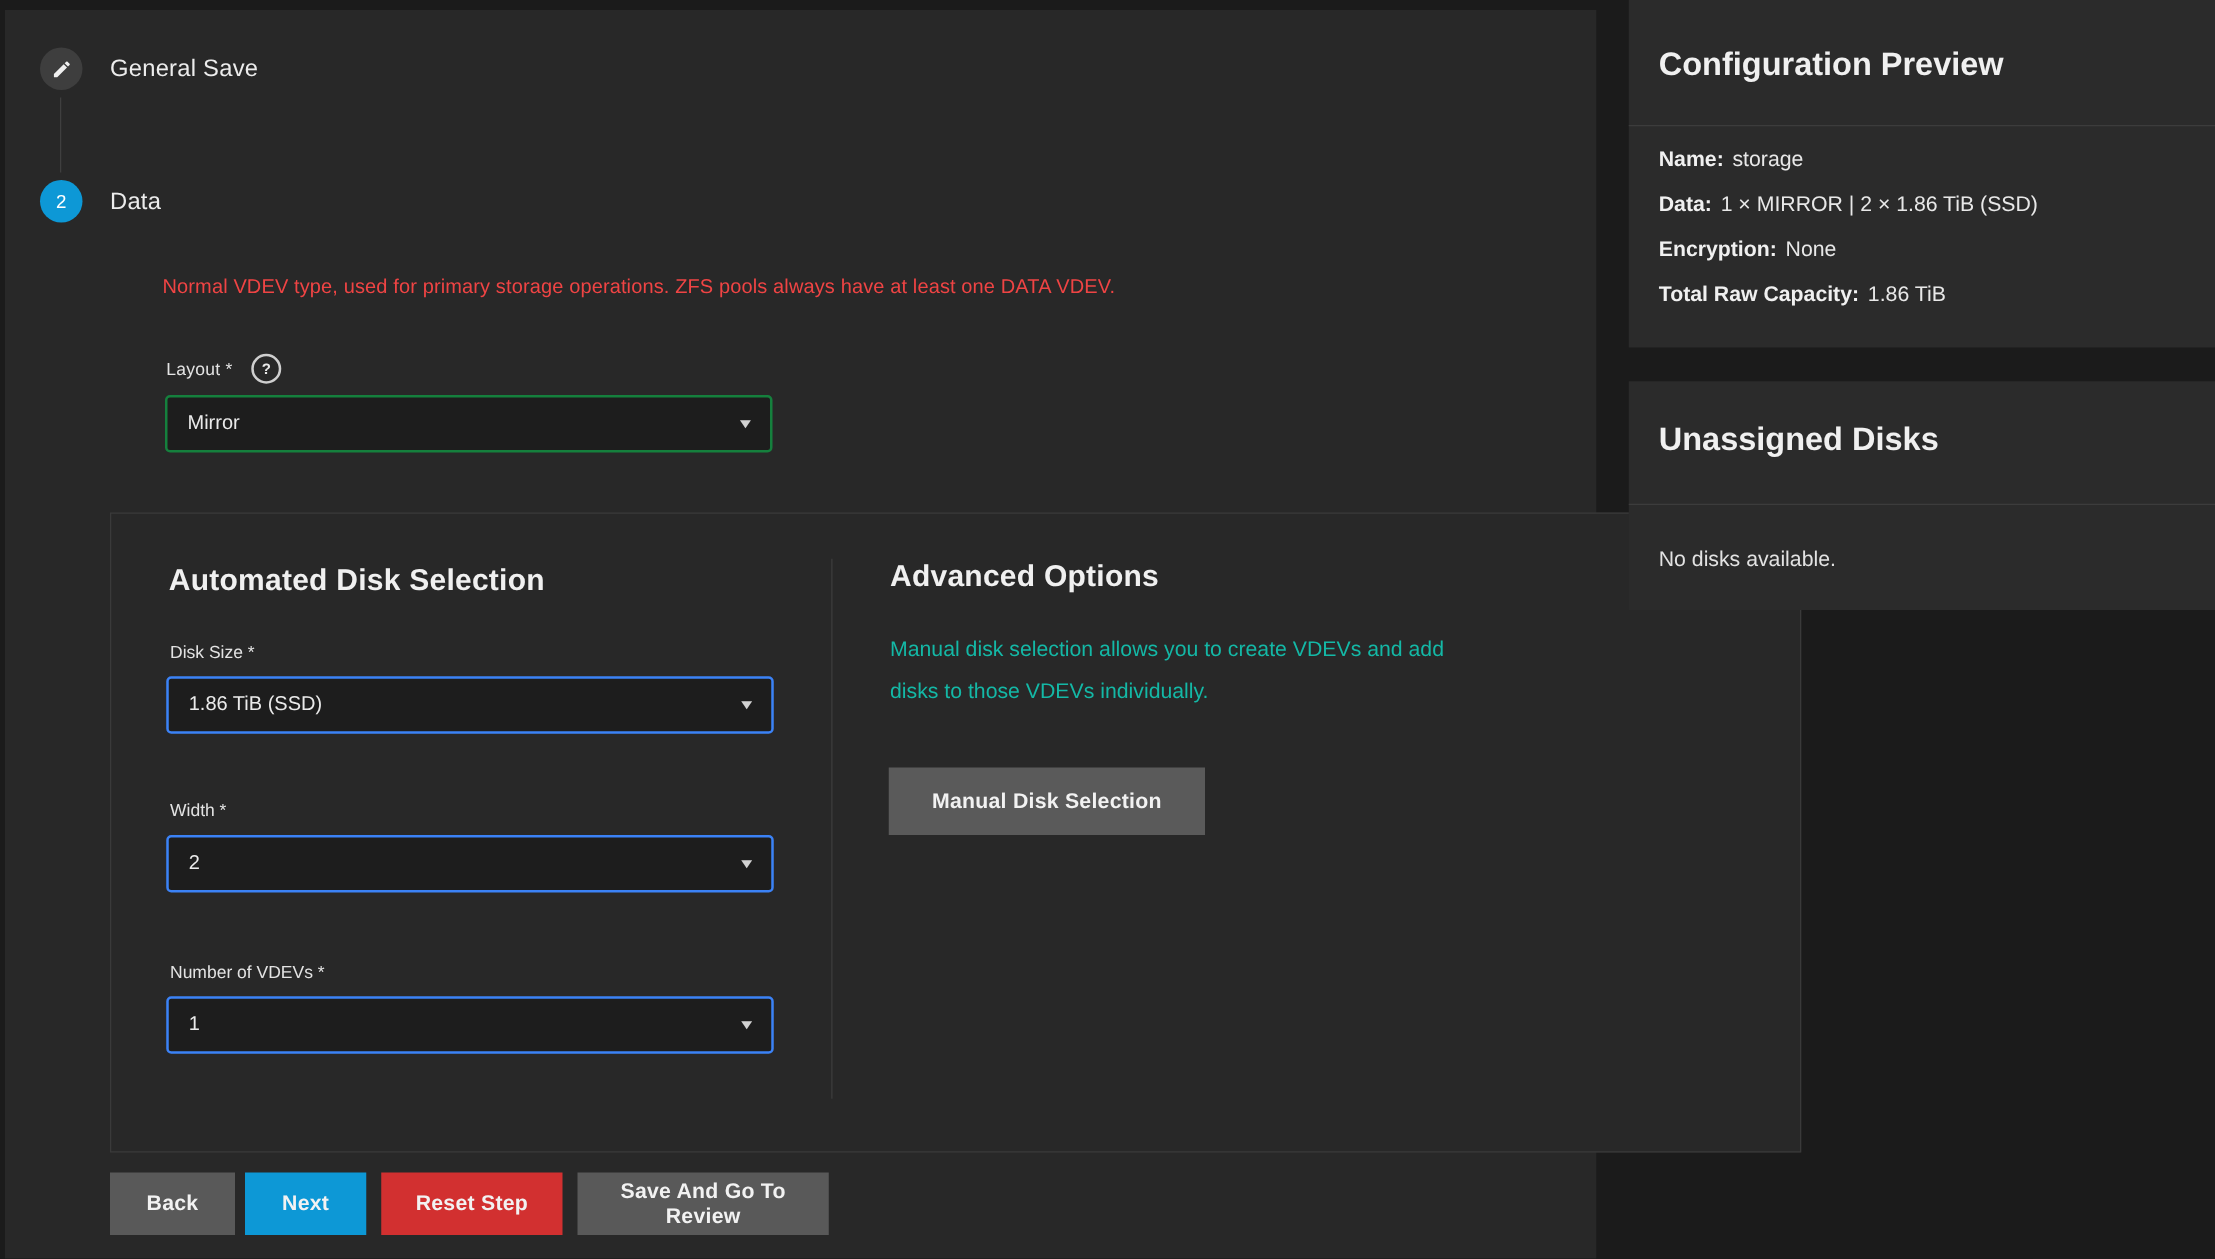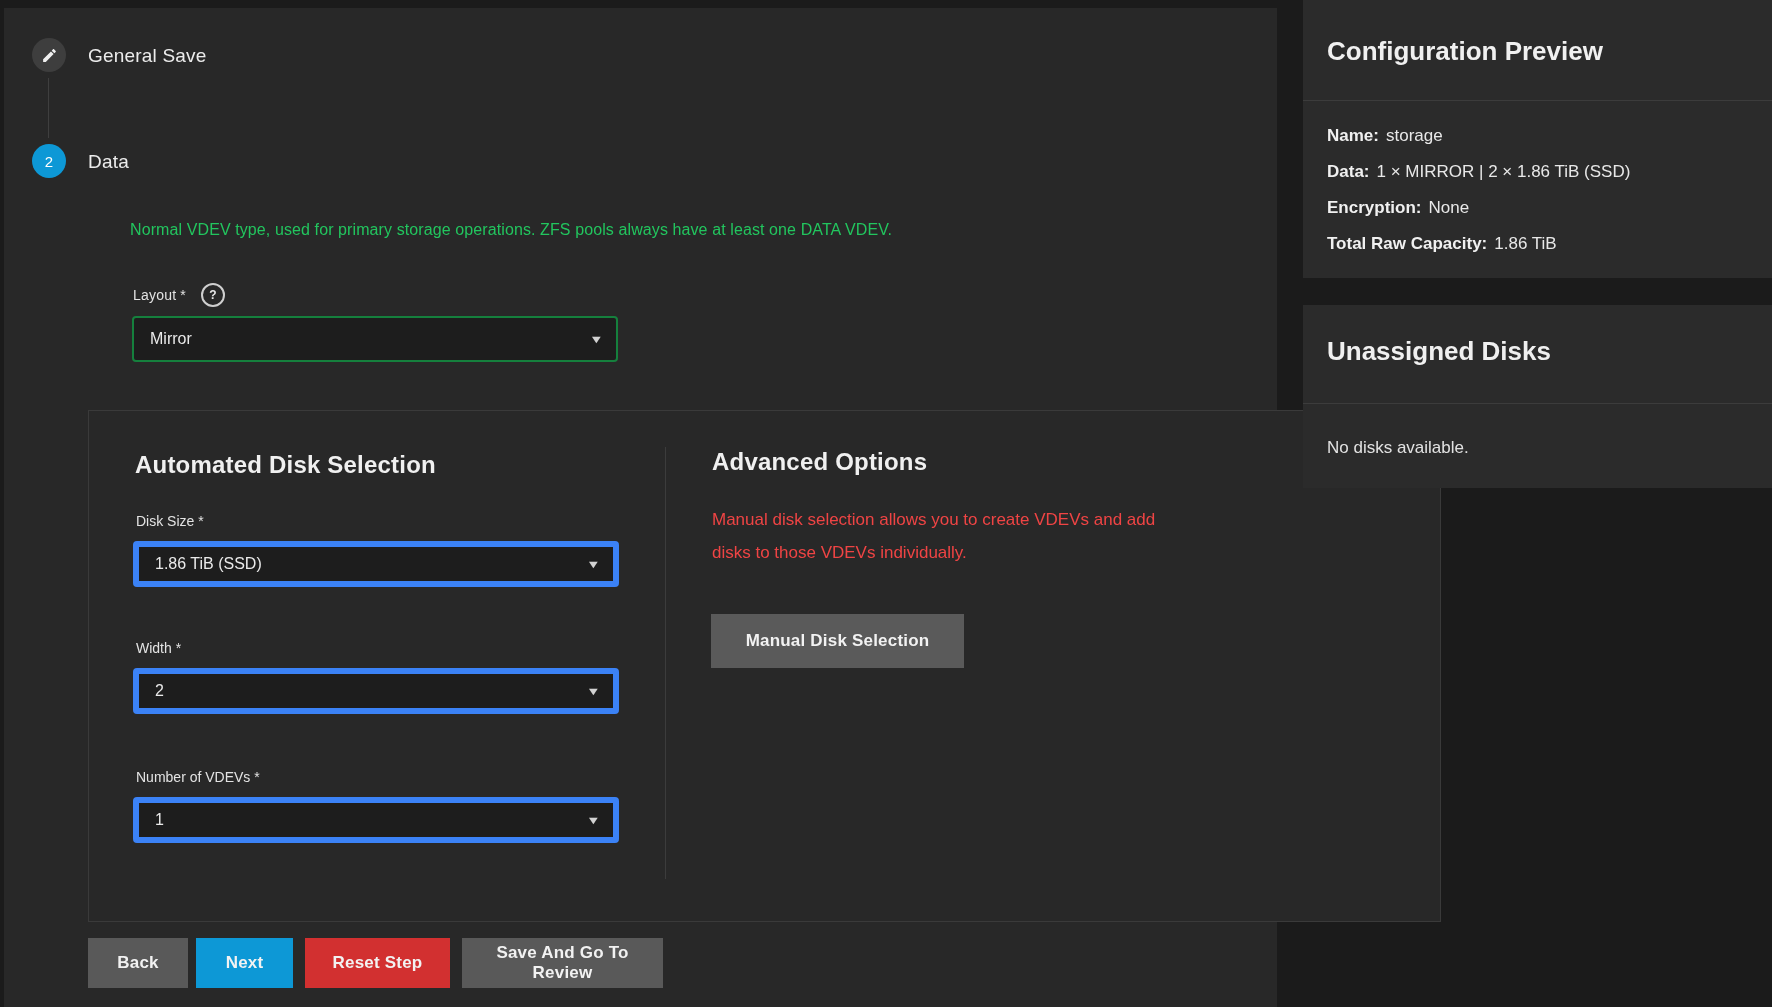--- a/index.html
+++ b/index.html
@@ -18,27 +18,27 @@
     display:flex;align-items:center;justify-content:center;}
   .step-circle.done{left:28px;top:30px;background:#3e3e3e;}
   .step-circle.active{left:28px;top:136px;background:#0d98d6;color:#fff;font-size:15px;}
   .step-label{position:absolute;left:84px;font-size:19px;color:#ececec;letter-spacing:.2px;}
   .step-label.s1{top:37px;}
   .step-label.s2{top:143px;}
   .step-connector{position:absolute;left:44px;top:70px;width:1px;height:60px;background:#3f3f3f;}
   .pencil-svg{width:17px;height:17px;fill:#f0f0f0;}
 
   
-  .step-desc{position:absolute;left:126px;top:213px;font-size:16px;color:#22c55e;letter-spacing:.1px;}
+  .step-desc{position:absolute;left:126px;top:213px;font-size:16px;color:#ef4444;letter-spacing:.1px;}
   .field-label-row{position:absolute;left:129px;top:275px;display:flex;align-items:center;gap:15px;}
   .field-label{font-size:14px;color:#e3e3e3;letter-spacing:.2px;text-align:center;}
   .help-icon{width:20px;height:20px;border:2px solid #cfcfcf;border-radius:50%;
     display:flex;align-items:center;justify-content:center;font-size:12px;font-weight:bold;color:#e8e8e8;}
   .select{
-    position:absolute;background:#1d1d1d;border:6px solid #3b82f6;border-radius:4px;
+    position:absolute;background:#1d1d1d;border:2px solid #3b82f6;border-radius:4px;
     width:486px;height:46px;display:flex;align-items:center;
     padding:0 40px 0 16px;box-sizing:border-box;font-size:16px;color:#eaeaea;cursor:pointer;
   }
   .select .caret{position:absolute;right:14px;top:50%;transform:translateY(-50%) scaleX(1.35);
     font-size:11px;color:#d2d2d2;}
   .select.focused{border:2px solid #15803d;}
   #layout-select{left:128px;top:308px;}
 
   
   .card{position:absolute;left:84px;top:402px;width:1353px;height:512px;
@@ -47,21 +47,21 @@
   #automated-title{left:46px;top:40px;}
   #advanced-title{left:623px;top:37px;}
   .card .v-divider{position:absolute;left:576px;top:36px;width:1px;height:432px;background:#3c3c3c;}
   .card .fld-label{position:absolute;left:47px;font-size:14px;color:#e3e3e3;}
   #disk-size-label{top:102px;}
   #width-label{top:229px;}
   #vdevs-label{top:358px;}
   #disk-size-select{left:44px;top:130px;}
   #width-select{left:44px;top:257px;}
   #vdevs-select{left:44px;top:386px;}
-  .adv-desc{position:absolute;left:623px;top:92px;width:455px;font-size:17px;line-height:33px;color:#ef4444;}
+  .adv-desc{position:absolute;left:623px;top:92px;width:455px;font-size:17px;line-height:33px;color:#14b8a6;}
   .btn{border:none;border-radius:0;font-family:inherit;font-size:17px;font-weight:700;
     color:#f2f2f2;display:flex;align-items:center;justify-content:center;cursor:pointer;letter-spacing:.2px;}
   #manual-btn{position:absolute;left:622px;top:203px;width:253px;height:54px;background:#5a5a5a;}
 
   
   .actions .btn{position:absolute;top:930px;height:50px;}
   #back-btn{left:84px;width:100px;background:#595959;}
   #next-btn{left:192px;width:97px;background:#0d98d6;}
   #reset-btn{left:301px;width:145px;background:#d23030;}
   #save-btn{left:458px;width:201px;background:#595959;}
@@ -69,21 +69,21 @@
   
   .side-panel{position:absolute;left:1303px;width:469px;background:#2b2b2b;box-sizing:border-box;}
   #config-panel{top:0;height:278px;}
   #unassigned-panel{top:305px;height:183px;}
   #config-title{top:36px;}
   #unassigned-title{top:336px;}
   .h-divider{position:absolute;left:1303px;width:469px;height:1px;background:#3c3c3c;}
   #config-divider{top:100px;}
   #unassigned-divider{top:403px;}
   .cfg-rows{position:absolute;left:1327px;top:118px;}
-  .cfg-row{height:36px;display:flex;align-items:center;font-size:17px;color:#e8e8e8;}
+  .cfg-row{height:36px;display:flex;align-items:flex-start;font-size:17px;color:#e8e8e8;}
   .cfg-row b{font-weight:700;margin-right:7px;color:#f0f0f0;}
   #no-disks{position:absolute;left:1327px;top:438px;font-size:17px;color:#e2e2e2;}
 </style>
 </head>
 <body>
 
 <div id="screen">
 
   <div class="main-panel">
 

